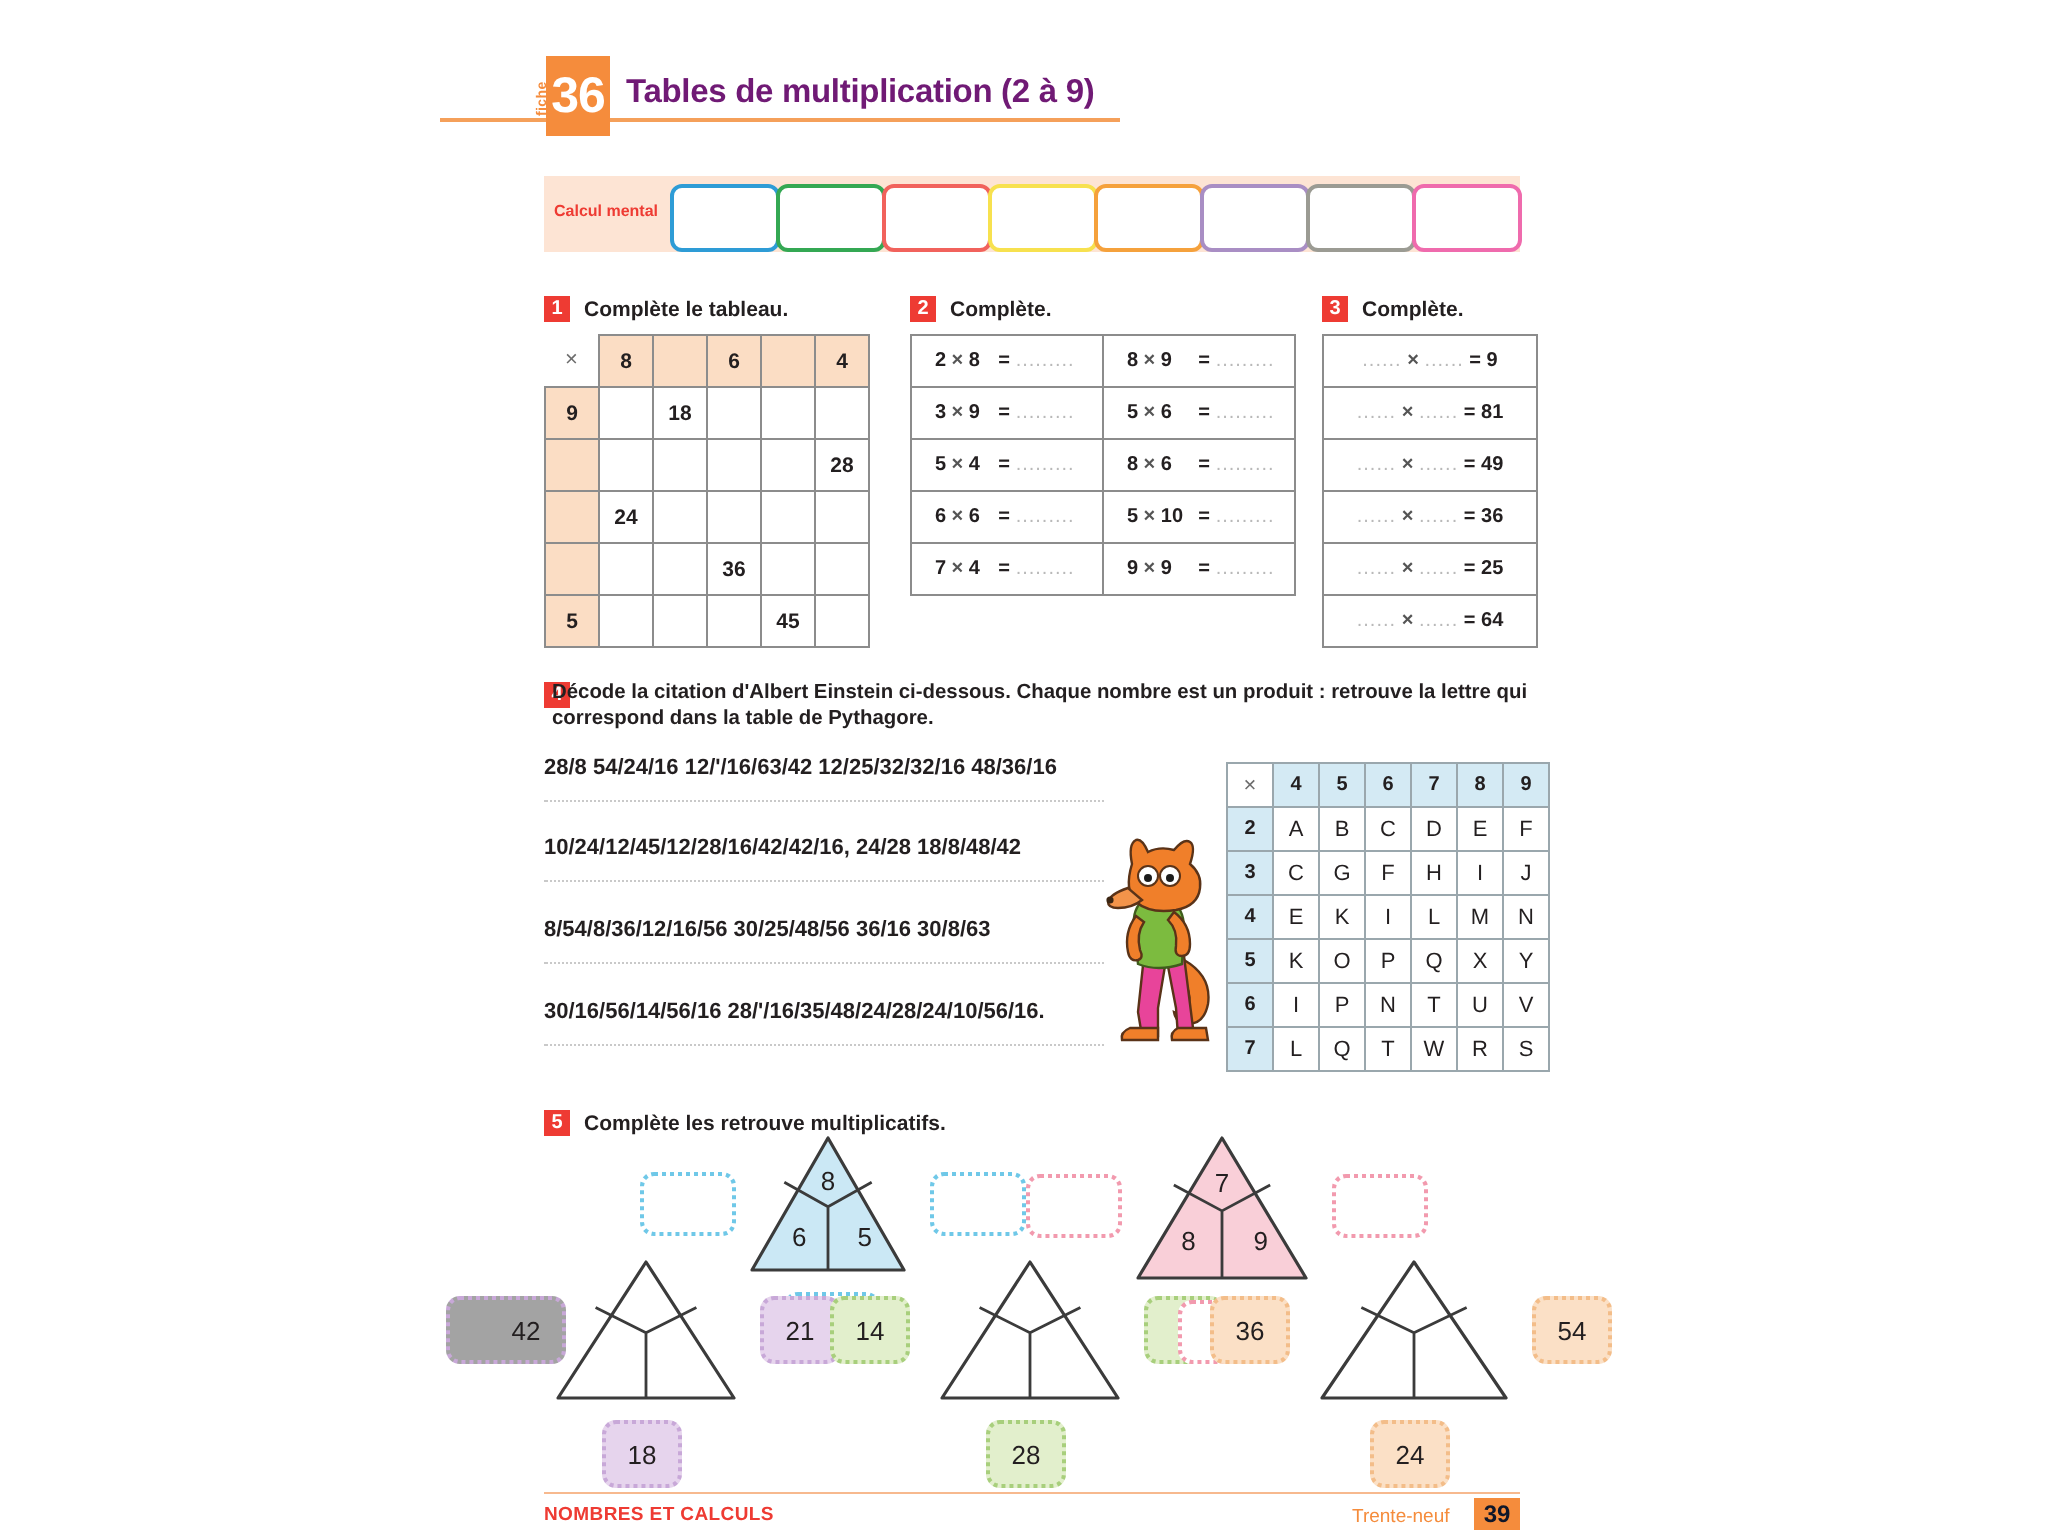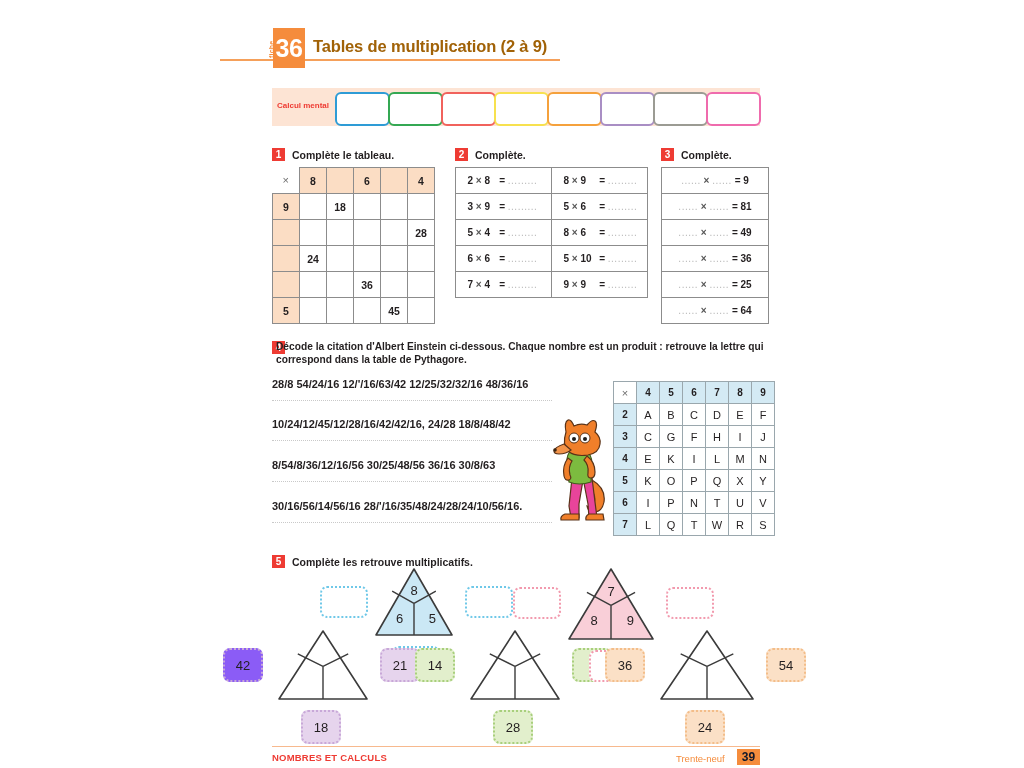--- a/index.html
+++ b/index.html
@@ -17,21 +17,21 @@
   .header{position:absolute;left:220px;top:28px;width:560px;height:44px;}
   .hdr-rule{position:absolute;left:0;top:31px;width:340px;height:2px;background:#f5a05a;}
   .fiche-badge{position:absolute;left:53px;top:0px;width:32px;height:40px;background:#f58c3c;}
   .fiche-word{position:absolute;left:48px;top:30px;width:40px;
     font-size:7px;font-weight:bold;color:#f58c3c;letter-spacing:.2px;
     transform:rotate(-90deg);transform-origin:left top;}
   .fiche-num{position:absolute;left:53px;top:0;width:32px;height:40px;
     display:flex;align-items:center;justify-content:center;
     color:#ffffff;font-size:25px;font-weight:bold;letter-spacing:-.5px;}
   .hdr-title{position:absolute;left:93px;top:9px;
-    font-size:16.5px;font-weight:bold;color:#a16207;letter-spacing:-.15px;white-space:nowrap;}
+    font-size:16.5px;font-weight:bold;color:#701a75;letter-spacing:-.15px;white-space:nowrap;}
 
   
   .cm-band{position:absolute;left:272px;top:88px;width:488px;height:38px;background:#fde4d4;}
   .cm-label{position:absolute;left:277px;top:101px;font-size:8px;font-weight:bold;color:#ee3b33;}
   .cm-box{position:absolute;top:92px;width:51px;height:30px;background:#ffffff;
     border:2px solid #888;border-radius:6px;}
 
   
   .exnum{position:absolute;width:13px;height:13px;background:#ee3b33;color:#fff;
     font-size:10px;font-weight:bold;display:flex;align-items:center;justify-content:center;}
@@ -345,21 +345,21 @@
       </div>
       <div class="emptybox" style="width: 44px; height: 28px; border: 2px dotted rgb(111, 200, 232); position: absolute; left: 320px; top: 585.68px;"></div>
       <div class="emptybox" style="width: 44px; height: 28px; border: 2px dotted rgb(111, 200, 232); position: absolute; left: 465px; top: 585.68px;"></div>
       <div class="emptybox" style="width: 44px; height: 28px; border: 2px dotted rgb(111, 200, 232); position: absolute; left: 392px; top: 646px;"></div>
       <div class="tri-wrap" style="left: 278px; top: 630px; width: 90px; height: 70px;">
         <svg class="tri-svg" width="90" height="70" viewBox="0 0 90 70">
           <path d="M45 1 L89 69 L1 69 Z" fill="#ffffff" stroke="#3b3b3b" stroke-width="1.6" stroke-linejoin="round"></path>
           <path d="M45 36.4 L19.799999999999997 23.799999999999997 M45 36.4 L70.2 23.799999999999997 M45 36.4 L45 69" stroke="#3b3b3b" stroke-width="1.4" fill="none"></path>
         </svg>
       </div>
-      <div class="sidebox" style="background: #8b5cf6; border: 2px dotted rgb(200, 168, 216); position: absolute; left: 223px; top: 648.2px;">42</div>
+      <div class="sidebox" style="background: #a3a3a3; border: 2px dotted rgb(200, 168, 216); position: absolute; left: 223px; top: 648.2px; padding-left: 20px;">42</div>
       <div class="sidebox" style="background: rgb(230, 212, 237); border: 2px dotted rgb(200, 168, 216); position: absolute; left: 380px; top: 648.2px;">21</div>
       <div class="sidebox" style="background: rgb(230, 212, 237); border: 2px dotted rgb(200, 168, 216); position: absolute; left: 301px; top: 710px;">18</div>
       <div class="tri-wrap" style="left: 470px; top: 630px; width: 90px; height: 70px;">
         <svg class="tri-svg" width="90" height="70" viewBox="0 0 90 70">
           <path d="M45 1 L89 69 L1 69 Z" fill="#ffffff" stroke="#3b3b3b" stroke-width="1.6" stroke-linejoin="round"></path>
           <path d="M45 36.4 L19.799999999999997 23.799999999999997 M45 36.4 L70.2 23.799999999999997 M45 36.4 L45 69" stroke="#3b3b3b" stroke-width="1.4" fill="none"></path>
         </svg>
       </div>
       <div class="sidebox" style="background: rgb(226, 239, 204); border: 2px dotted rgb(168, 207, 124); position: absolute; left: 415px; top: 648.2px;">14</div>
       <div class="sidebox" style="background: rgb(226, 239, 204); border: 2px dotted rgb(168, 207, 124); position: absolute; left: 572px; top: 648.2px;">8</div>

